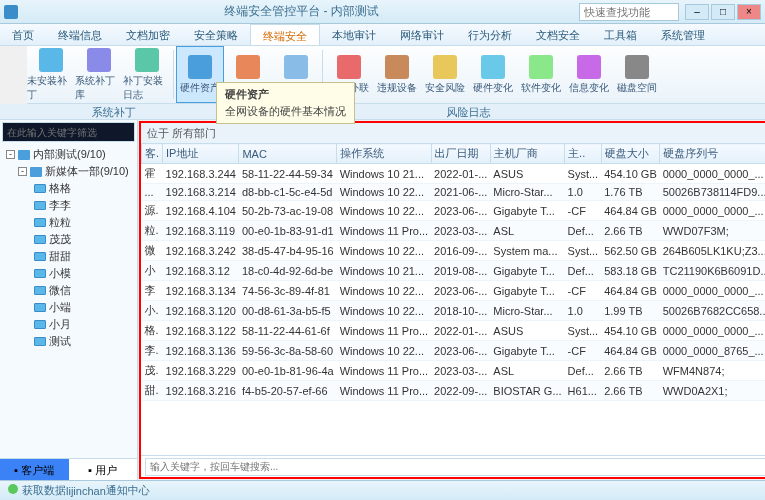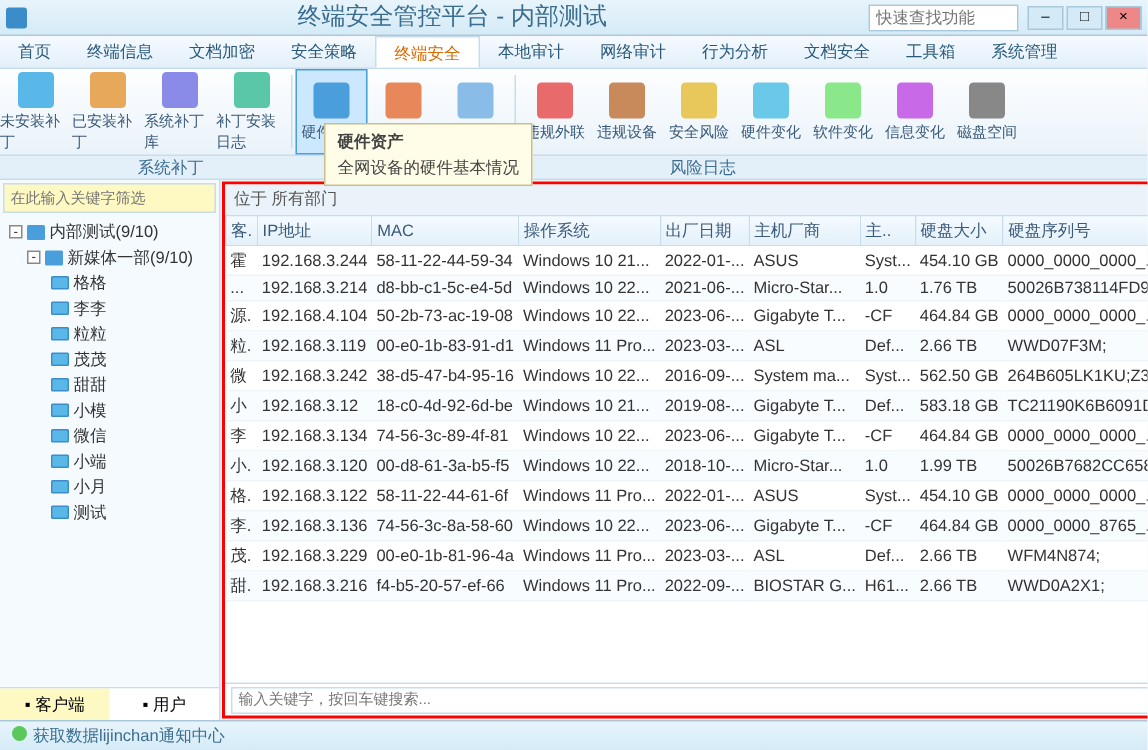--- a/index.html
+++ b/index.html
@@ -1,50 +1,50 @@
 <!DOCTYPE html>
 <html><head>
 <meta charset="utf-8">
 <style>
 * { margin: 0; padding: 0; box-sizing: border-box; font-family: "Microsoft YaHei", sans-serif; font-size: 11px; }
 body { background: #f0f0f0; width: 765px; height: 500px; overflow: hidden; }
 .titlebar { height: 24px; background: linear-gradient(#e8f4fb, #d4ebf7); display: flex; align-items: center; padding: 0 4px; border-bottom: 1px solid #a8c8dc; }
 .title-icon { width: 14px; height: 14px; background: #3a8dc9; border-radius: 2px; margin-right: 6px; }
-.title-text { color: #3a6d8f; font-size: 16px; flex: 1; text-align: center; }
+.title-text { color: #3a6d8f; font-size: 12px; flex: 1; text-align: center; }
 .search-top { width: 100px; height: 18px; border: 1px solid #a8c8dc; background: white; padding: 0 4px; font-size: 11px; color: #888; margin-right: 6px; }
 .win-btns { display: flex; gap: 2px; }
 .win-btn { width: 24px; height: 16px; border: 1px solid #a8c8dc; background: #d4ebf7; text-align: center; line-height: 14px; font-size: 10px; cursor: pointer; }
 .win-btn.close { background: #e88; }
 .menubar { height: 22px; background: linear-gradient(#f5faff, #e3f0fa); display: flex; border-bottom: 1px solid #c8ddeb; }
 .menu-item { padding: 0 12px; line-height: 22px; color: #2a5a7a; cursor: pointer; }
 .menu-item.active { background: #fff; border: 1px solid #c8ddeb; border-bottom: none; color: #d46a00; }
-.ribbon { height: 58px; background: linear-gradient(#fdfeff, #eaf3fa); display: flex; border-bottom: 1px solid #c8ddeb; position: relative; }
+.ribbon { height: 58px; background: linear-gradient(#fdfeff, #eaf3fa); display: flex; border-bottom: 1px solid #c8ddeb; position: relative; margin-left: 27px; }
 .ribbon-btn { width: 48px; display: flex; flex-direction: column; align-items: center; justify-content: center; cursor: pointer; gap: 2px; }
 .ribbon-btn.hl { background: #cce8ff; border: 1px solid #4a9edb; }
 .ribbon-icon { width: 24px; height: 24px; border-radius: 3px; }
 .ribbon-label { font-size: 10px; color: #3a5a7a; }
 .ribbon-group-sep { width: 1px; background: #c8ddeb; margin: 4px 2px; }
 .ribbon-footer { height: 16px; background: #e3f0fa; display: flex; border-bottom: 1px solid #c8ddeb; font-size: 10px; color: #3a6d8f; }
 .ribbon-footer span { padding: 0 32px; line-height: 16px; }
 .arrow-down { position: absolute; top: 52px; left: 232px; color: red; font-size: 14px; font-weight: bold; }
 .tooltip { position: absolute; top: 82px; left: 216px; background: #fffde8; border: 1px solid #c8c08a; padding: 4px 8px; font-size: 11px; color: #444; z-index: 10; }
 .tooltip .t-title { font-weight: bold; margin-bottom: 2px; }
 .main { display: flex; height: 360px; }
 .sidebar { width: 150px; background: #f5faff; border-right: 1px solid #c8ddeb; display: flex; flex-direction: column; }
-.side-search { height: 20px; border: 1px solid #c8ddeb; margin: 2px; padding: 0 4px; font-size: 10px; color: #888; background: #fef9c3; }
+.side-search { height: 20px; border: 1px solid #c8ddeb; margin: 2px; padding: 0 4px; font-size: 10px; color: #888; background: #0f172a; font-family: Liberation Serif, serif; }
 .tree { flex: 1; overflow: auto; padding: 2px; }
 .tree-node { padding: 1px 0 1px 8px; display: flex; align-items: center; gap: 3px; cursor: pointer; font-size: 11px; color: #333; }
 .tree-node.l1 { padding-left: 4px; }
 .tree-node.l2 { padding-left: 16px; }
 .tree-node.l3 { padding-left: 32px; }
 .exp { width: 9px; height: 9px; border: 1px solid #888; text-align: center; line-height: 7px; font-size: 9px; background: white; }
 .node-icon { width: 12px; height: 10px; background: #4a9edb; border-radius: 1px; }
 .node-icon.pc { background: #5ab8e8; width: 12px; height: 9px; border: 1px solid #3a8dc9; }
 .side-tabs { height: 22px; display: flex; border-top: 1px solid #c8ddeb; }
-.side-tab { flex: 1; text-align: center; line-height: 22px; background: #fef9c3; cursor: pointer; font-size: 11px; }
+.side-tab { flex: 1; text-align: center; line-height: 22px; background: #3b82f6; cursor: pointer; font-size: 11px; }
 .side-tab.active { background: white; }
 .content { flex: 1; display: flex; flex-direction: column; background: white; border: 2px solid red; margin: 1px; }
 .crumb { height: 20px; background: #eaf3fa; padding: 0 6px; line-height: 20px; font-size: 10px; color: #555; display: flex; justify-content: space-between; }
 .table-wrap { flex: 1; overflow: auto; }
 table { border-collapse: collapse; width: 100%; font-size: 10px; }
 th { background: linear-gradient(#f5faff, #e3f0fa); border: 1px solid #c8ddeb; padding: 2px 3px; text-align: left; color: #3a5a7a; font-weight: normal; white-space: nowrap; position: sticky; top: 0; }
 td { border-bottom: 1px solid #eef5fa; padding: 2px 3px; white-space: nowrap; overflow: hidden; text-overflow: ellipsis; color: #333; }
 tr:nth-child(even) td { background: #f8fcff; }
 .bottom-search { height: 22px; display: flex; align-items: center; padding: 0 4px; gap: 4px; border-top: 1px solid #c8ddeb; }
 .bottom-search input { flex: 1; height: 18px; border: 1px solid #c8ddeb; padding: 0 4px; font-size: 10px; }
@@ -79,24 +79,20 @@
     <div class="menu-item">系统管理</div>
   </div>
 
 <div class="ribbon" id="ribbon">
   <div class="arrow-down">↓</div>
 <div class="ribbon-btn">
       <div class="ribbon-icon" style="background: rgb(90, 184, 232);"></div>
       <div class="ribbon-label">未安装补丁</div>
     </div>
     <div class="ribbon-btn">
-      <div class="ribbon-icon" style="background: rgb(232, 168, 90);"></div>
-      <div class="ribbon-label">已安装补丁</div>
-    </div>
-    <div class="ribbon-btn">
       <div class="ribbon-icon" style="background: rgb(138, 138, 232);"></div>
       <div class="ribbon-label">系统补丁库</div>
     </div>
     <div class="ribbon-btn">
       <div class="ribbon-icon" style="background: rgb(90, 200, 168);"></div>
       <div class="ribbon-label">补丁安装日志</div>
     </div>
     <div class="ribbon-group-sep"></div>
     <div class="ribbon-btn hl">
       <div class="ribbon-icon" style="background: rgb(74, 158, 219);"></div>
@@ -327,21 +323,21 @@
               <td>Windows 11 Pro...</td>
               <td>2022-01-...</td>
               <td>ASUS</td>
               <td>Syst...</td>
               <td>454.10 GB</td>
               <td>0000_0000_0000_...</td>
             </tr>
             <tr>
               <td>李.</td>
               <td>192.168.3.136</td>
-              <td>74-56-3c-8a-58-60</td>
+              <td>59-56-3c-8a-58-60</td>
               <td>Windows 10 22...</td>
               <td>2023-06-...</td>
               <td>Gigabyte T...</td>
               <td>-CF</td>
               <td>464.84 GB</td>
               <td>0000_0000_8765_...</td>
             </tr>
             <tr>
               <td>茂.</td>
               <td>192.168.3.229</td>

